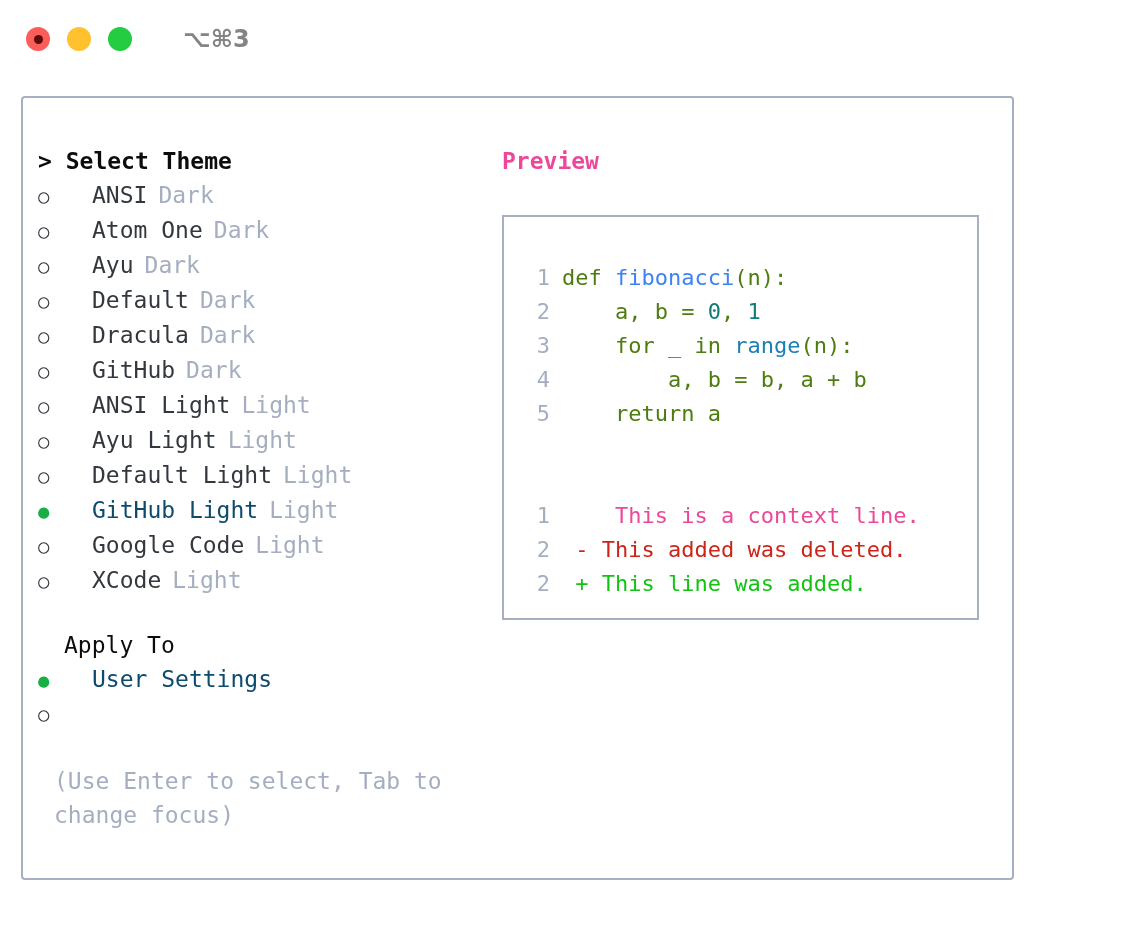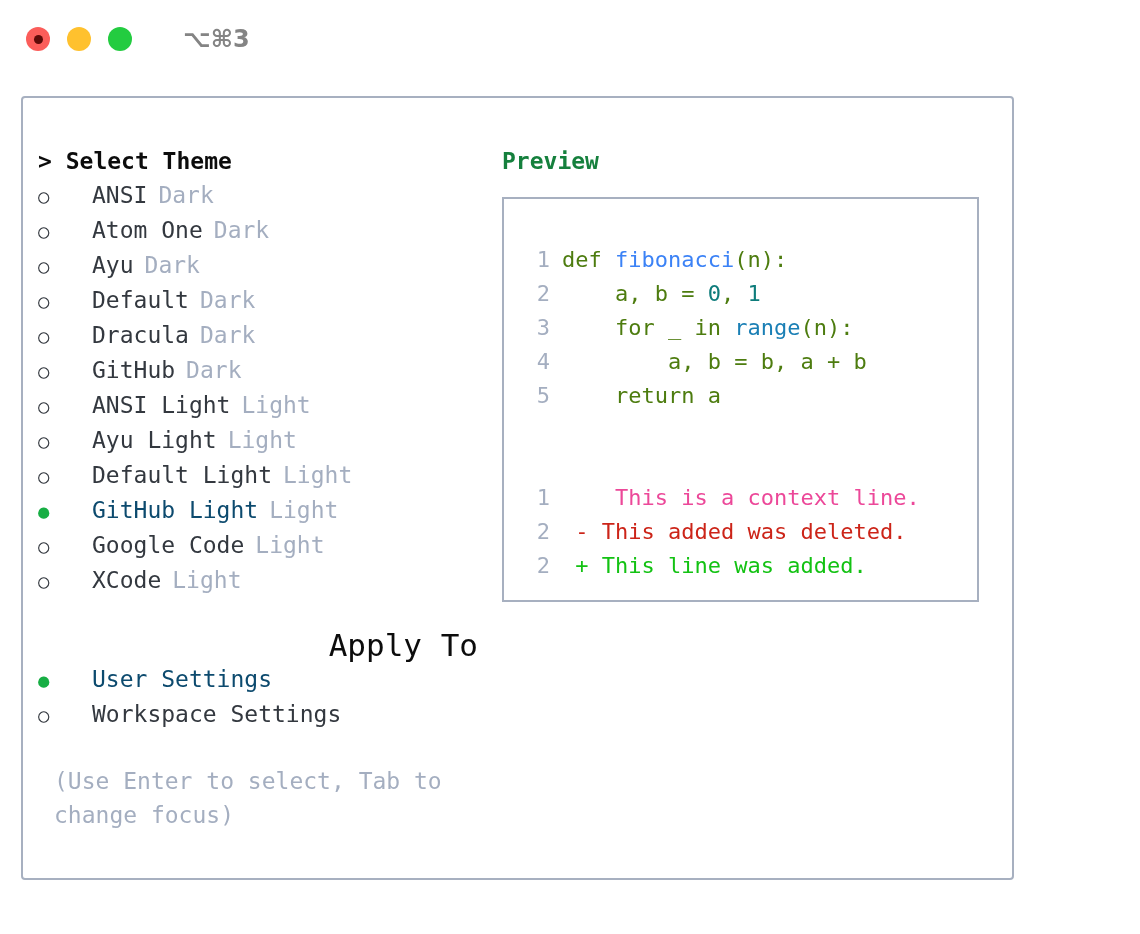--- a/index.html
+++ b/index.html
@@ -108,26 +108,25 @@
     color: #33383f;
   }
   .opt-row.selected .bullet { color: #17ae44; }
   .opt-row.selected .opt-label { color: #0c4a6e; }
   .opt-label { color: #33383f; margin-left: 28px; }
   .opt-tag {
     color: #a4aec0;
     margin-left: 11px;
   }
   .section-head {
-    font-size: 31px;
+    font-size: 23px;
     color: #0c0c0c;
     line-height: 34px;
     padding-left: 26px;
     white-space: pre;
-    text-align: right;
   }
   .spacer-30 { height: 30px; }
   #hint {
     position: absolute;
     left: 31px;
     top: 666px;
     width: 420px;
     font-size: 23px;
     line-height: 34px;
     color: #a4aec0;
@@ -135,23 +134,23 @@
   
   #right-col {
     position: absolute;
     left: 479px;
     top: 46px;
     width: 490px;
   }
   .preview-title {
     font-size: 23px;
     font-weight: bold;
-    color: #15803d;
-    line-height: 34px;
-    margin-bottom: 19px;
+    color: #ec4899;
+    line-height: 34px;
+    margin-bottom: 37px;
   }
   #preview-panel {
     box-sizing: border-box;
     width: 477px;
     height: 405px;
     border: 2px solid #a7b0c0;
     background: #ffffff;
     padding: 44px 0 0 16px;
   }
   .code-line {
@@ -206,21 +205,21 @@
             <div class="opt-row"><span class="bullet">○</span><span class="opt-label">Ayu Light</span><span class="opt-tag">Light</span></div>
             <div class="opt-row"><span class="bullet">○</span><span class="opt-label">Default Light</span><span class="opt-tag">Light</span></div>
             <div class="opt-row selected"><span class="bullet">●</span><span class="opt-label">GitHub Light</span><span class="opt-tag">Light</span></div>
             <div class="opt-row"><span class="bullet">○</span><span class="opt-label">Google Code</span><span class="opt-tag">Light</span></div>
             <div class="opt-row"><span class="bullet">○</span><span class="opt-label">XCode</span><span class="opt-tag">Light</span></div>
           </div>
         <div class="spacer-30"></div>
         <div class="section-head">Apply To</div>
         <div id="apply-list">
             <div class="opt-row selected"><span class="bullet">●</span><span class="opt-label">User Settings</span></div>
-            <div class="opt-row"><span class="bullet">○</span><span class="opt-label">Workspace Settings</span></div>
+            <div class="opt-row"><span class="bullet">○</span></div>
           </div>
       </div>
 
       <div id="hint">(Use Enter to select, Tab to change focus)</div>
 
       <div id="right-col">
         <div class="preview-title">Preview</div>
         <div id="preview-panel">
           <div id="code-block">
               <div class="code-line"><span class="lineno">1</span><span class="code-text">def </span><span class="tok-fn">fibonacci</span><span class="code-text">(n):</span></div>

